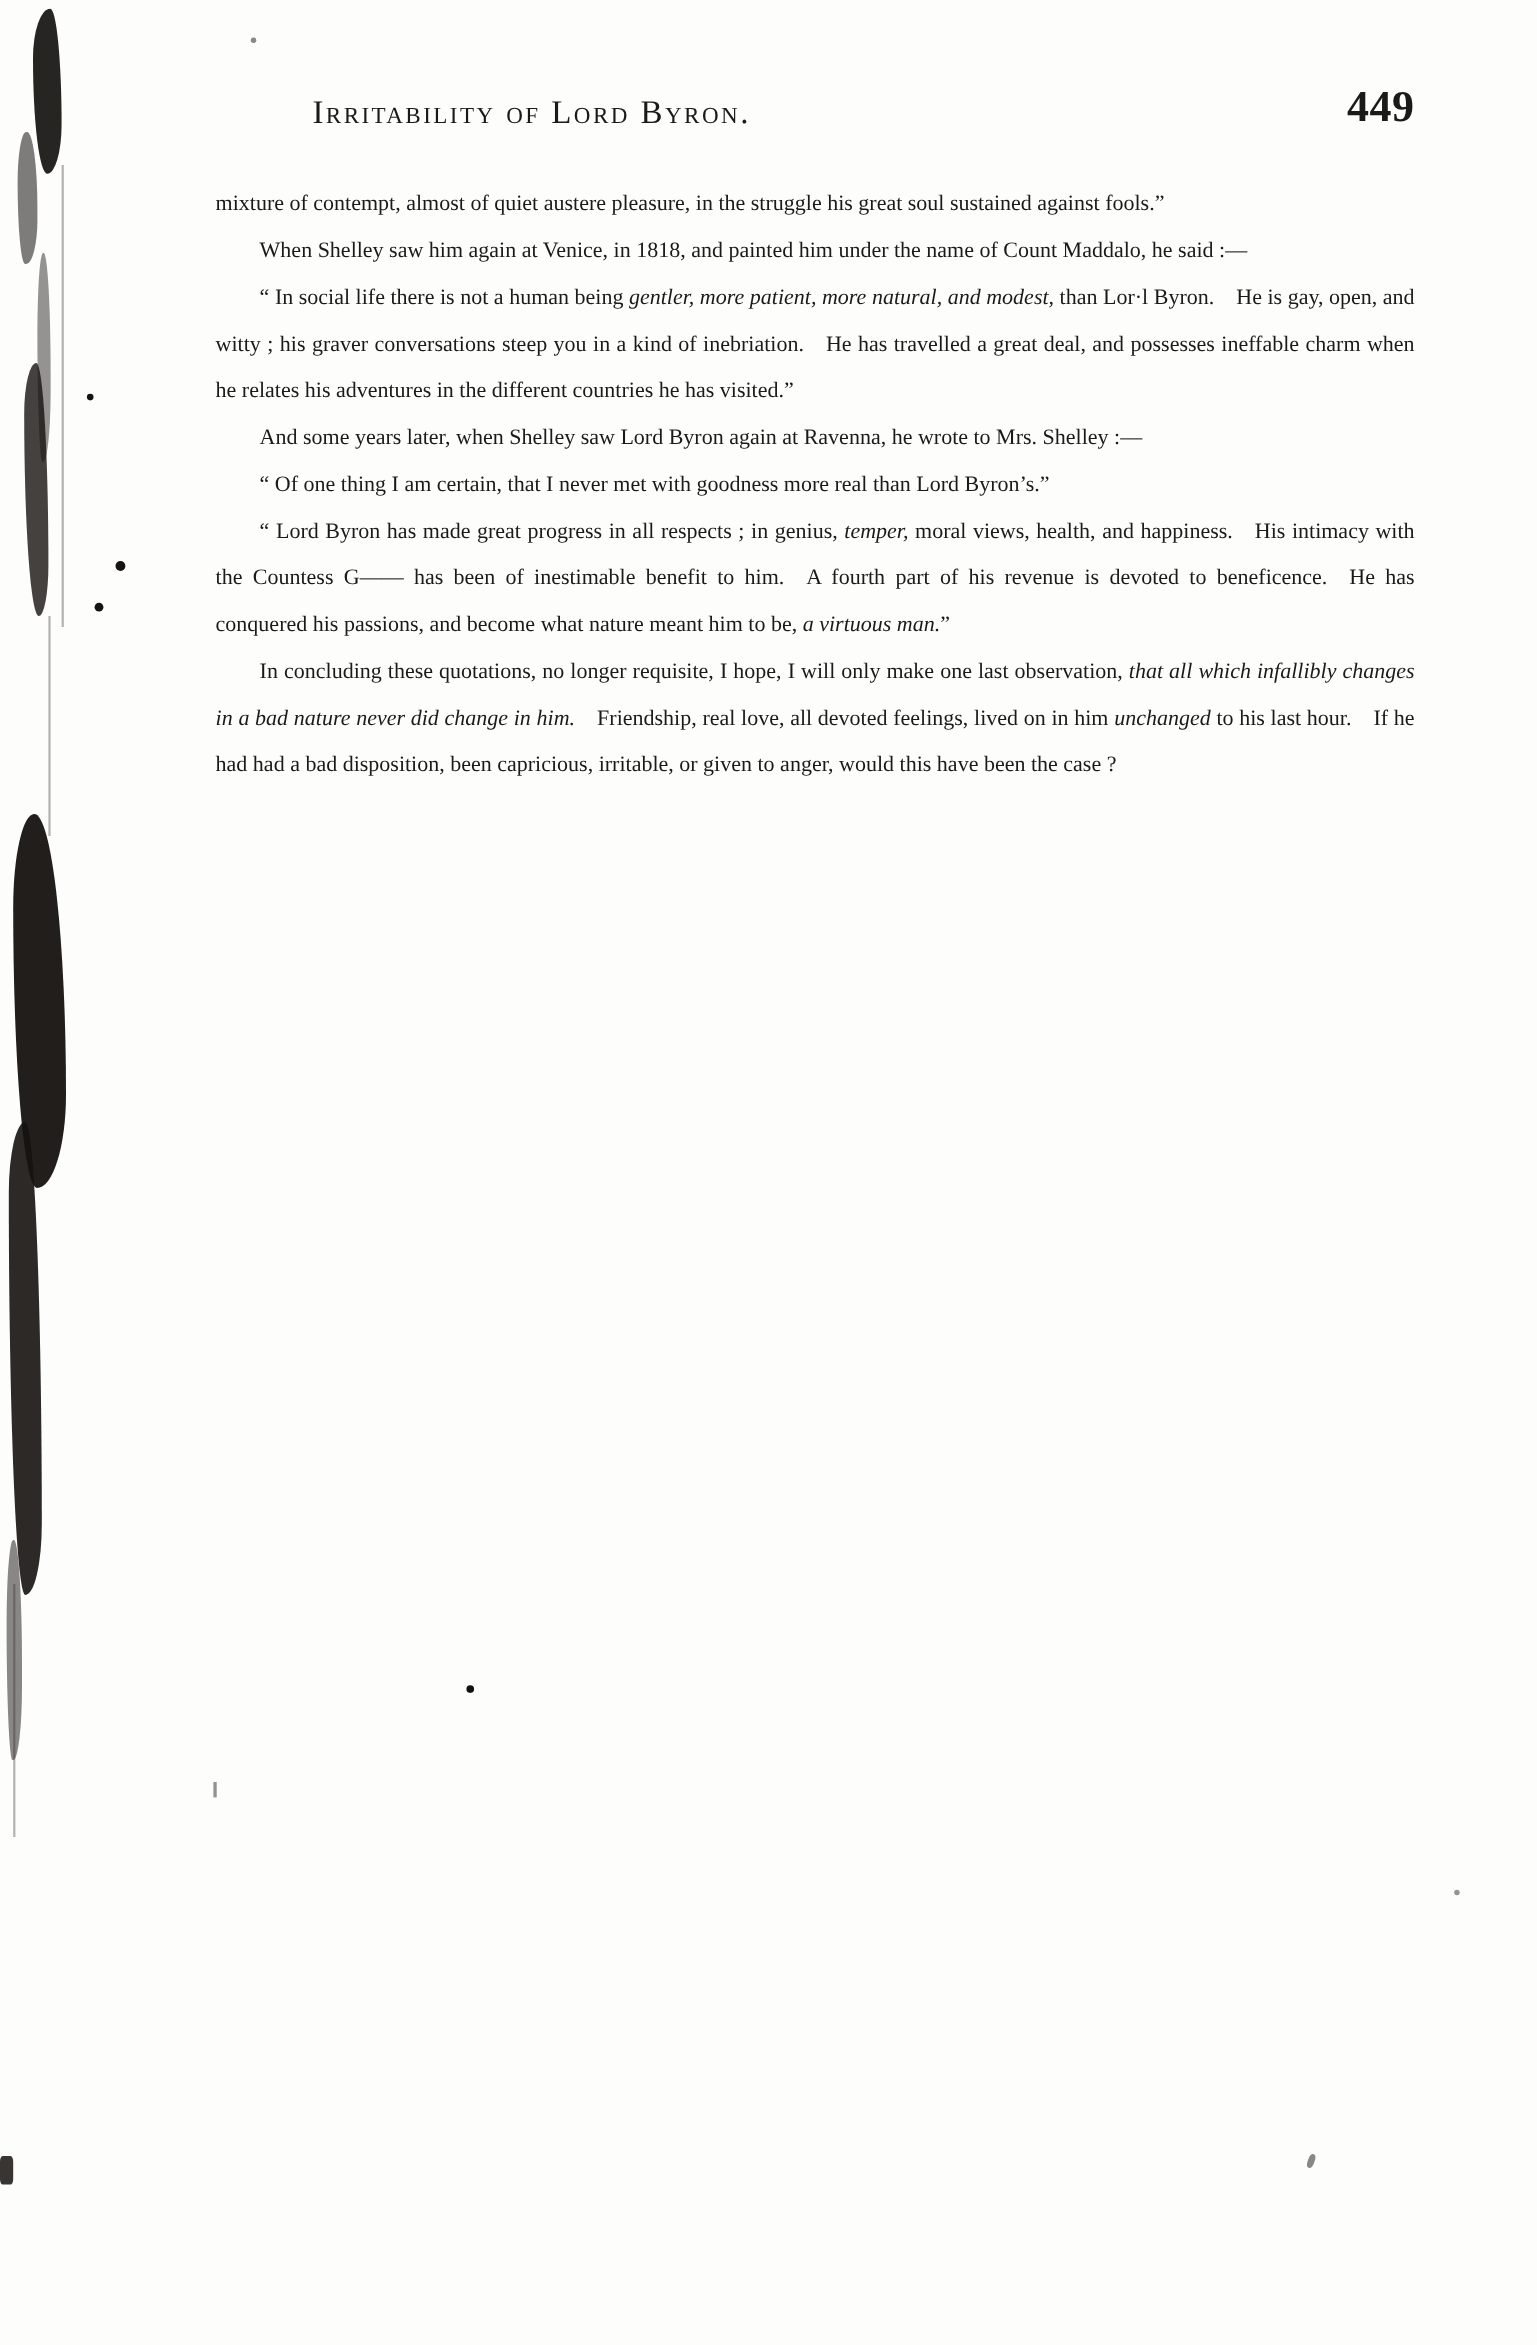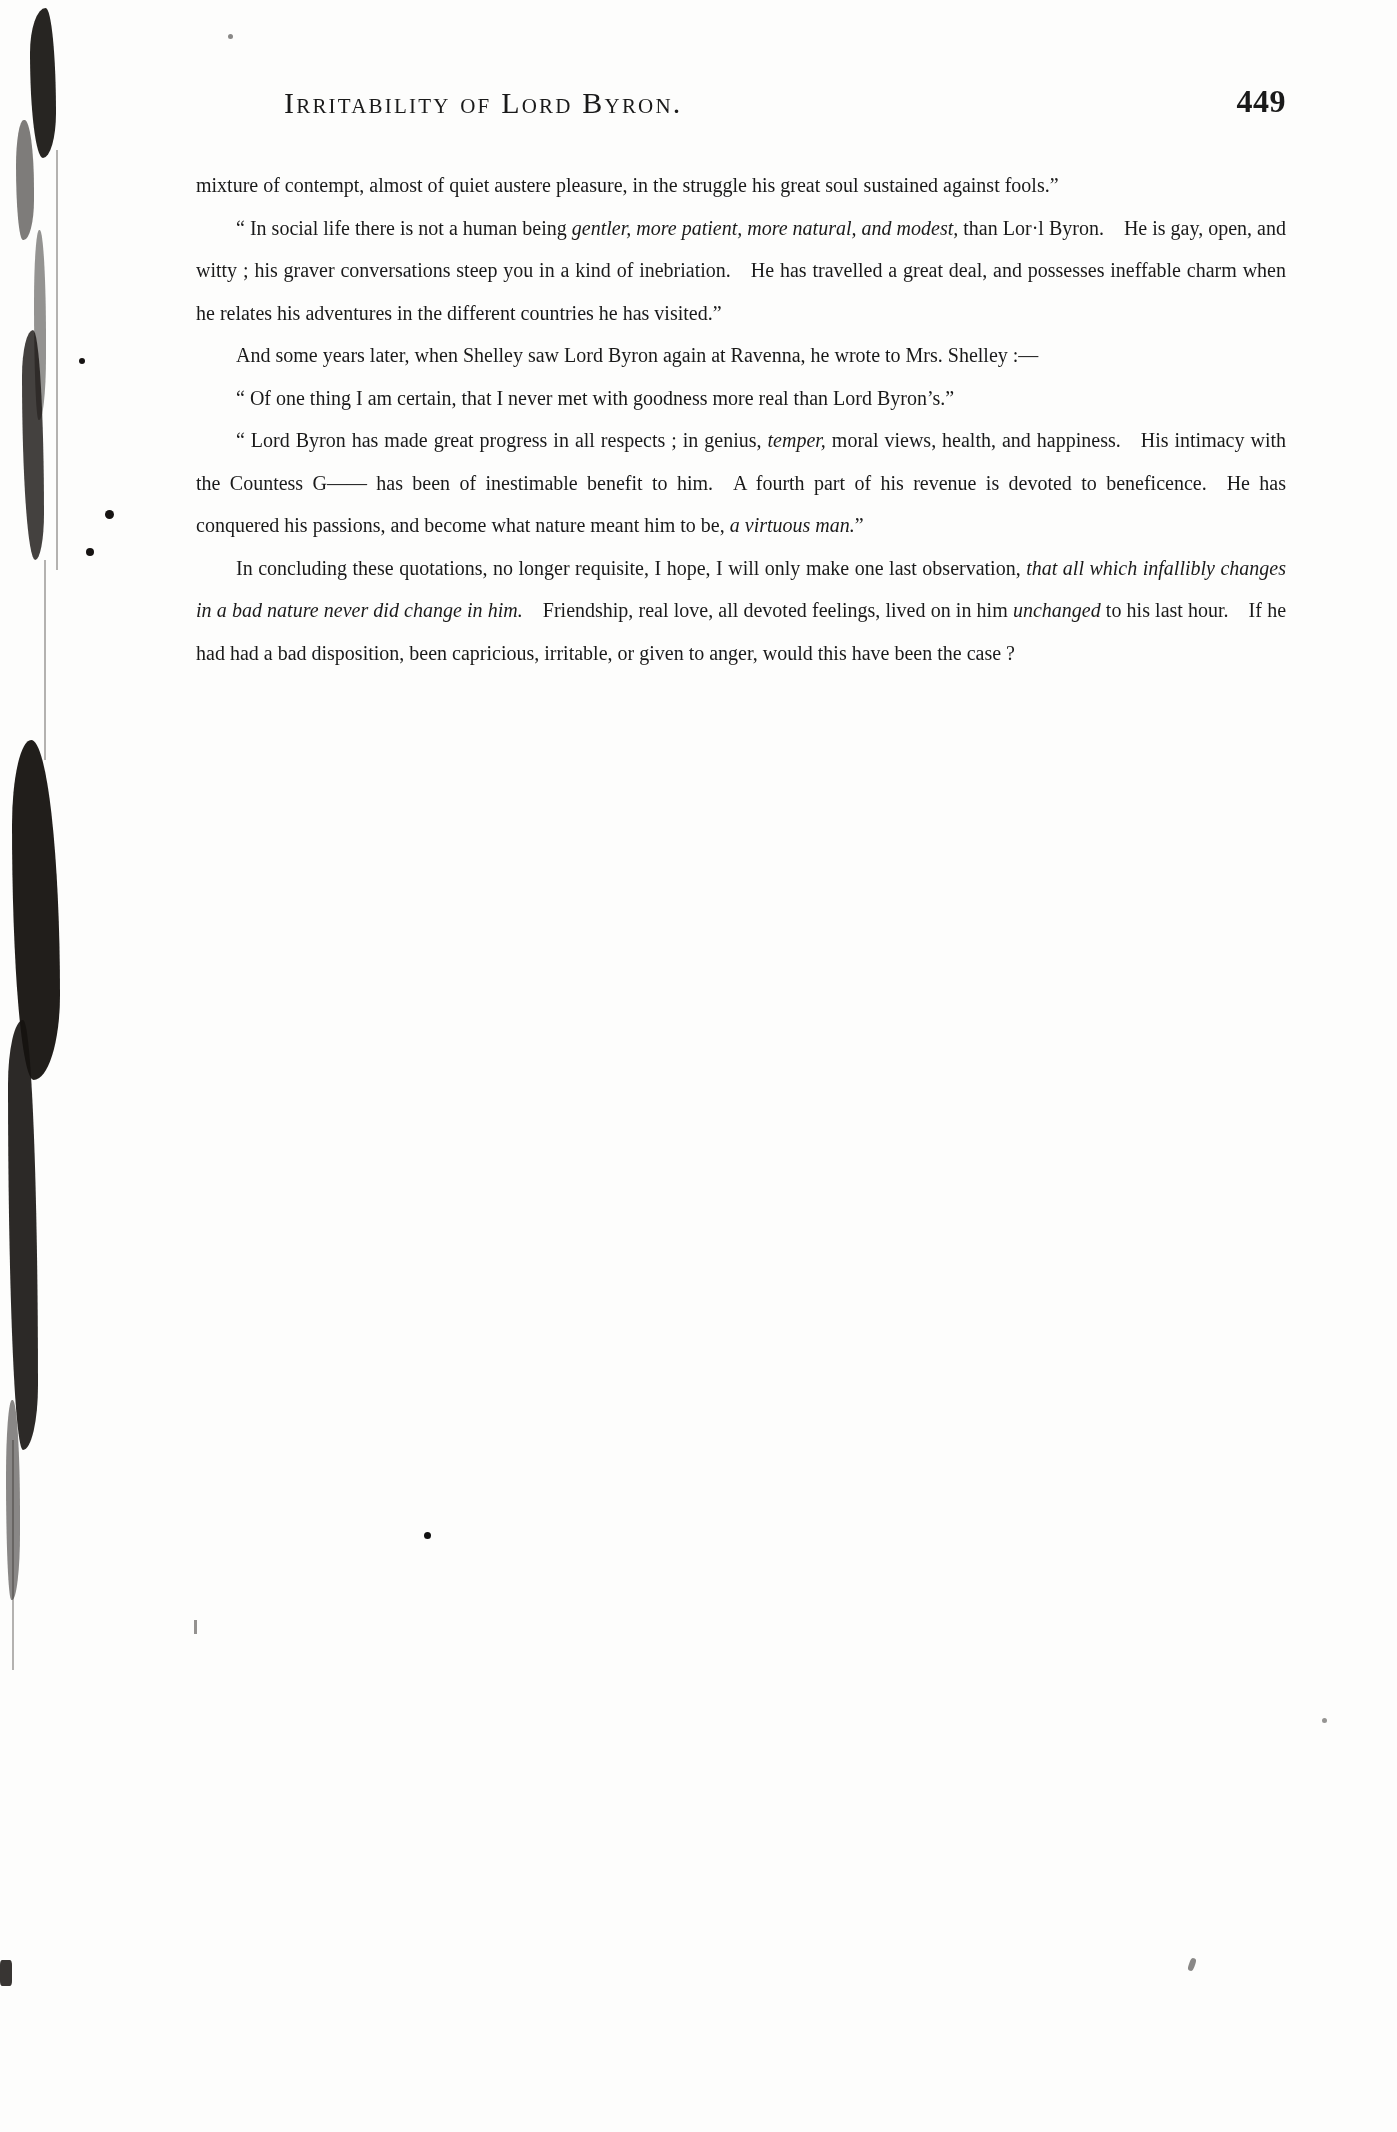--- a/index.html
+++ b/index.html
@@ -79,21 +79,21 @@
   .head-title {
     font-variant: small-caps;
     font-size: 30px;
     letter-spacing: 2.2px;
     white-space: nowrap;
   }
   .folio {
     position: absolute;
     right: 0;
     bottom: 0;
-    font-size: 32px;
+    font-size: 40px;
     font-weight: bold;
     letter-spacing: 0.5px;
   }
 
   p.para {
     margin: 0;
     font-size: 20px;
     line-height: 42.5px;
     text-align: justify;
     text-justify: inter-word;
@@ -146,20 +146,21 @@
 
   <div id="content">
 
     <div class="running-head">
       <span class="head-title">Irritability of Lord Byron.</span>
       <span class="folio">449</span>
     </div>
 
     <div id="paragraphs">
         <p class="para"><span>mixture of contempt, almost of quiet austere pleasure, in the struggle his great soul sustained against fools.”</span></p>
+        <p class="para indent"><span>When Shelley saw him again at Venice, in 1818, and painted him under the name of Count Maddalo, he said :—</span></p>
         <p class="para indent"><span>“ In social life there is not a human being </span><i>gentler, more patient, more natural, and modest,</i><span> than Lor·l Byron. He is gay, open, and witty ; his graver conversations steep you in a kind of inebriation. He has travelled a great deal, and possesses ineffable charm when he relates his adventures in the different countries he has visited.”</span></p>
         <p class="para indent"><span>And some years later, when Shelley saw Lord Byron again at Ravenna, he wrote to Mrs. Shelley :—</span></p>
         <p class="para indent"><span>“ Of one thing I am certain, that I never met with goodness more real than Lord Byron’s.”</span></p>
         <p class="para indent"><span>“ Lord Byron has made great progress in all respects ; in genius, </span><i>temper,</i><span> moral views, health, and happiness. His intimacy with the Countess G—— has been of inestimable benefit to him. A fourth part of his revenue is devoted to beneficence. He has conquered his passions, and become what nature meant him to be, </span><i>a virtuous man.</i><span>”</span></p>
         <p class="para indent"><span>In concluding these quotations, no longer requisite, I hope, I will only make one last observation, </span><i>that all which infallibly changes in a bad nature never did change in him.</i><span> Friendship, real love, all devoted feelings, lived on in him </span><i>unchanged</i><span> to his last hour. If he had had a bad disposition, been capricious, irritable, or given to anger, would this have been the case ?</span></p>
       </div>
 
   </div>
 
   <div class="tail-dot"></div>

